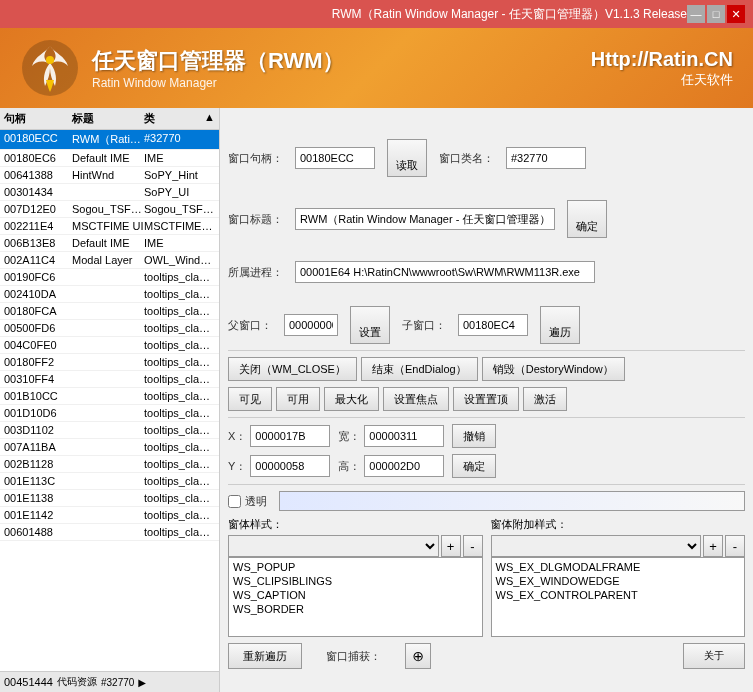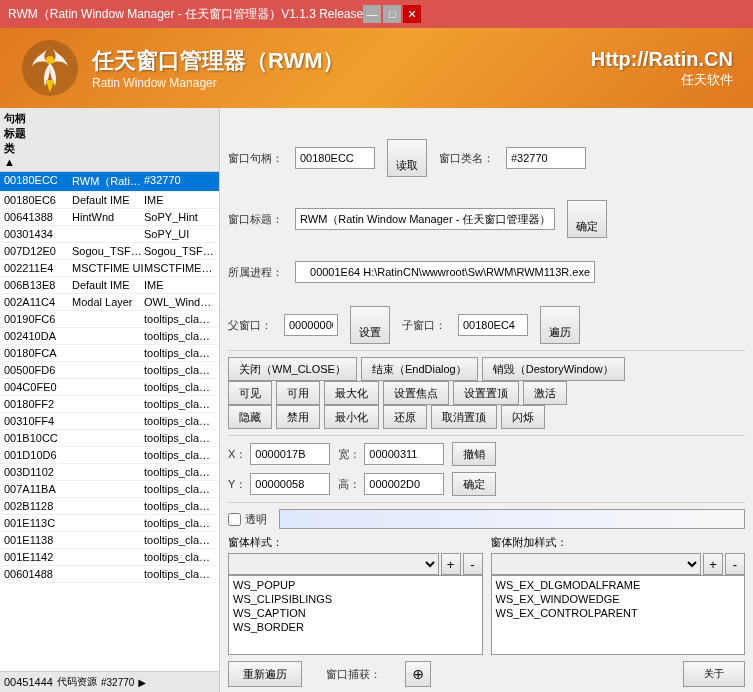--- a/index.html
+++ b/index.html
@@ -5,21 +5,21 @@
     * { box-sizing: border-box; margin: 0; padding: 0; }
     body { font-family: 'Microsoft YaHei', SimHei, Arial, sans-serif; font-size: 12px; background: #f0f0f0; width: 753px; height: 692px; overflow: hidden; }
 
     
     .titlebar {
       background: #d9534f;
       color: white;
       height: 28px;
       display: flex;
       align-items: center;
-      justify-content: flex-start;
+      justify-content: flex-end;
       padding: 0 8px;
       font-size: 12px;
     }
     .titlebar-controls { display: flex; gap: 2px; }
     .titlebar-btn {
       width: 18px; height: 18px;
       border: none;
       cursor: pointer;
       font-size: 11px;
       display: flex; align-items: center; justify-content: center;
@@ -62,21 +62,20 @@
       flex-direction: column;
       background: white;
     }
     .list-header {
       display: flex;
       background: #e8e8e8;
       border-bottom: 1px solid #ccc;
       padding: 3px 4px;
       font-weight: bold;
       font-size: 11px;
-      flex-direction: column;
     }
     .list-header-col1 { width: 68px; }
     .list-header-col2 { width: 72px; }
     .list-header-col3 { flex: 1; }
 
     .window-list { flex: 1; overflow-y: auto; }
     .window-list-item {
       display: flex;
       padding: 2px 4px;
       cursor: pointer;
@@ -132,20 +131,21 @@
       padding: 18px 8px;
       font-size: 11px;
       cursor: pointer;
       height: 22px;
       white-space: nowrap;
     }
 
     .btn-row {
       display: flex;
       gap: 4px;
+      margin-bottom: 6px;
     }
     .action-btn {
       border: 1px solid #999;
       background: linear-gradient(to bottom, #f8f8f8, #e0e0e0);
       padding: 3px 10px;
       font-size: 11px;
       cursor: pointer;
       height: 24px;
     }
 
@@ -419,21 +419,21 @@
     </div>
 
     <div class="form-row">
       <span class="form-label">窗口标题：</span>
       <input type="text" class="form-input" style="width: 260px;" value="RWM（Ratin Window Manager - 任天窗口管理器）V1.">
       <button class="form-btn">确定</button>
     </div>
 
     <div class="form-row">
       <span class="form-label">所属进程：</span>
-      <input type="text" class="form-input" style="width: 300px; text-align: right;" value="00001E64 H:\RatinCN\wwwroot\Sw\RWM\RWM113R.exe">
+      <input type="text" class="form-input" style="width: 300px;" value="00001E64 H:\RatinCN\wwwroot\Sw\RWM\RWM113R.exe">
     </div>
 
     <div class="form-row">
       <span class="form-label">父窗口：</span>
       <input type="text" class="form-input" style="width: 54px;" value="00000000">
       <button class="form-btn">设置</button>
       <span class="form-label">子窗口：</span>
       <input type="text" class="form-input" style="width: 70px;" value="00180EC4">
       <button class="form-btn">遍历</button>
     </div>
@@ -448,28 +448,20 @@
 
     <div class="btn-row">
       <button class="action-btn">可见</button>
       <button class="action-btn">可用</button>
       <button class="action-btn">最大化</button>
       <button class="action-btn">设置焦点</button>
       <button class="action-btn">设置置顶</button>
       <button class="action-btn">激活</button>
     </div>
 
-    <div class="btn-row">
-      <button class="action-btn">隐藏</button>
-      <button class="action-btn">禁用</button>
-      <button class="action-btn">最小化</button>
-      <button class="action-btn">还原</button>
-      <button class="action-btn">取消置顶</button>
-      <button class="action-btn">闪烁</button>
-    </div>
 
     <hr class="divider">
 
     <div class="coord-row">
       <div class="coord-group">
         <span class="form-label">X：</span>
         <input type="text" class="form-input" style="width: 80px;" value="0000017B">
       </div>
       <div class="coord-group">
         <span class="form-label">宽：</span>

